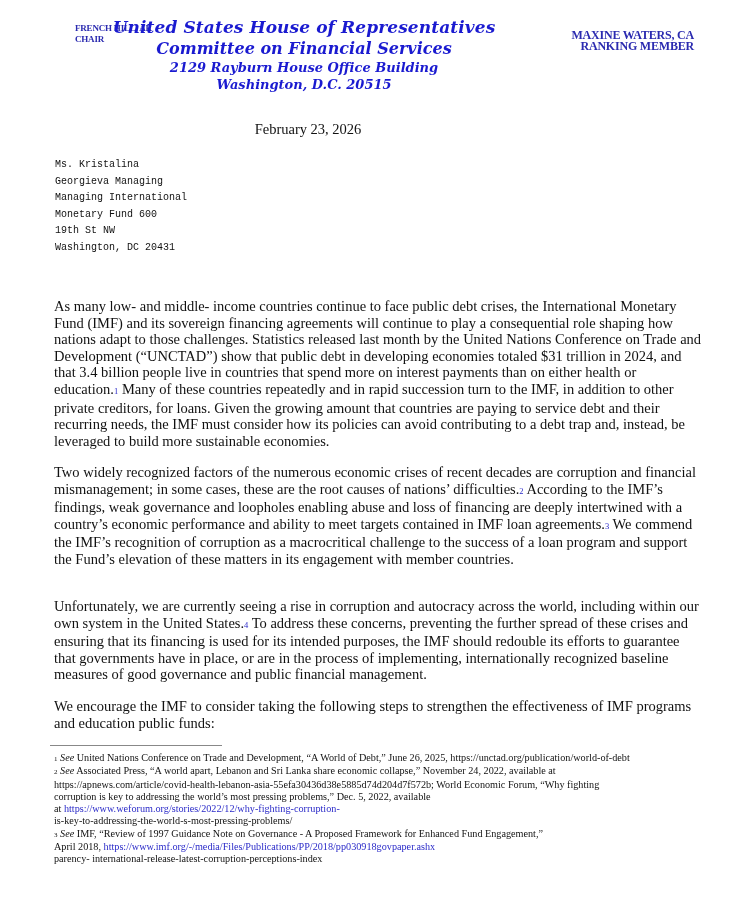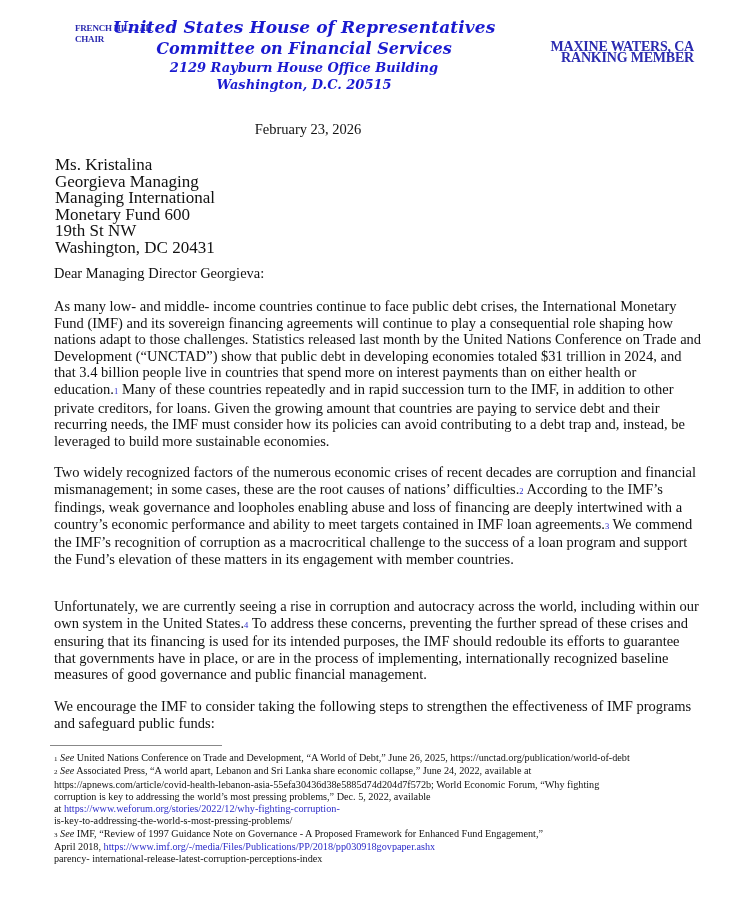--- a/index.html
+++ b/index.html
@@ -30,22 +30,22 @@
       font-size: 9px;
       line-height: 11px;
       color: #2b2bb0;
       font-weight: bold;
       letter-spacing: -0.2px;
       margin-left: 32px;
     }
     .lh-right {
       position: absolute;
       right: 37px;
-      top: 41px;
-      font-size: 14px;
+      top: 30px;
+      font-size: 12px;
       line-height: 11px;
       color: #2b2bb0;
       font-weight: bold;
       text-align: right;
       letter-spacing: -0.2px;
     }
     .lh-center {
       position: absolute;
       left: 0;
       width: 608px;
@@ -66,22 +66,23 @@
       width: 616px;
       top: 121px;
       text-align: center;
       font-size: 14.5px;
       line-height: 17px;
     }
     .address {
       position: absolute;
       left: 55px;
       top: 157px;
-      font-size: 17px;
+      font-size: 10px;
       line-height: 16.6px;
+      font-family: Liberation Mono, monospace;
     }
     .address div { white-space: nowrap; }
 
     .body-text {
       position: absolute;
       left: 54px;
       width: 650px;
       font-size: 14.5px;
       line-height: 16.6px;
     }
@@ -145,36 +146,35 @@
 
   <div class="address">
     <div>Ms. Kristalina</div>
     <div>Georgieva Managing</div>
     <div>Managing International</div>
     <div>Monetary Fund 600</div>
     <div>19th St NW</div>
     <div>Washington, DC 20431</div>
   </div>
 
-  <div class="body-text salutation">Dear Managing Director Georgieva:</div>
 
   <div class="body-text para1"><span>As many low- and middle- income countries continue to face public debt crises, the International Monetary Fund (IMF) and its sovereign financing agreements will continue to play a consequential role shaping how nations adapt to those challenges. Statistics released last month by the United Nations Conference on Trade and Development (“UNCTAD”) show that public debt in developing economies totaled $31 trillion in 2024, and that 3.4 billion people live in countries that spend more on interest payments than on either health or education.</span><span class="fn-ref">1</span><span> Many of these countries repeatedly and in rapid succession turn to the IMF, in addition to other private creditors, for loans. Given the growing amount that countries are paying to service debt and their recurring needs, the IMF must consider how its policies can avoid contributing to a debt trap and, instead, be leveraged to build more sustainable economies.</span></div>
 
   <div class="body-text para2"><span>Two widely recognized factors of the numerous economic crises of recent decades are corruption and financial mismanagement; in some cases, these are the root causes of nations’ difficulties.</span><span class="fn-ref">2</span><span> According to the IMF’s findings, weak governance and loopholes enabling abuse and loss of financing are deeply intertwined with a country’s economic performance and ability to meet targets contained in IMF loan agreements.</span><span class="fn-ref">3</span><span> We commend the IMF’s recognition of corruption as a macrocritical challenge to the success of a loan program and support the Fund’s elevation of these matters in its engagement with member countries.</span></div>
 
   <div class="body-text para3"><span>Unfortunately, we are currently seeing a rise in corruption and autocracy across the world, including within our own system in the United States.</span><span class="fn-ref">4</span><span> To address these concerns, preventing the further spread of these crises and ensuring that its financing is used for its intended purposes, the IMF should redouble its efforts to guarantee that governments have in place, or are in the process of implementing, internationally recognized baseline measures of good governance and public financial management.</span></div>
 
-  <div class="body-text para4">We encourage the IMF to consider taking the following steps to strengthen the effectiveness of IMF programs and safeguard public funds:</div>
+  <div class="body-text para4">We encourage the IMF to consider taking the following steps to strengthen the effectiveness of IMF programs and education public funds:</div>
 
   <div class="fn-sep"></div>
 
   <div class="footnotes">
     <div class="fn"><span class="num">1</span> <i>See</i><span> United Nations Conference on Trade and Development, “A World of Debt,” June 26, 2025, https://unctad.org/publication/world-of-debt</span></div>
 
-    <div class="fn"><span class="num">2</span> <i>See</i><span> Associated Press, “A world apart, Lebanon and Sri Lanka share economic collapse,” June 24, 2022, available at</span></div>
+    <div class="fn"><span class="num">2</span> <i>See</i><span> Associated Press, “A world apart, Lebanon and Sri Lanka share economic collapse,” November 24, 2022, available at</span></div>
     <div class="fn">https://apnews.com/article/covid-health-lebanon-asia-55efa30436d38e5885d74d204d7f572b; World Economic Forum, “Why fighting</div>
     <div class="fn">corruption is key to addressing the world’s most pressing problems,” Dec. 5, 2022, available</div>
     <div class="fn"><span>at </span><span class="link">https://www.weforum.org/stories/2022/12/why-fighting-corruption-</span></div>
     <div class="fn">is-key-to-addressing-the-world-s-most-pressing-problems/</div>
 
     <div class="fn"><span class="num">3</span> <i>See</i><span> IMF, “Review of 1997 Guidance Note on Governance - A Proposed Framework for Enhanced Fund Engagement,”</span></div>
     <div class="fn"><span>April 2018, </span><span class="link">https://www.imf.org/-/media/Files/Publications/PP/2018/pp030918govpaper.ashx</span></div>
 
     <div class="fn">parency- international-release-latest-corruption-perceptions-index</div>
   </div>

